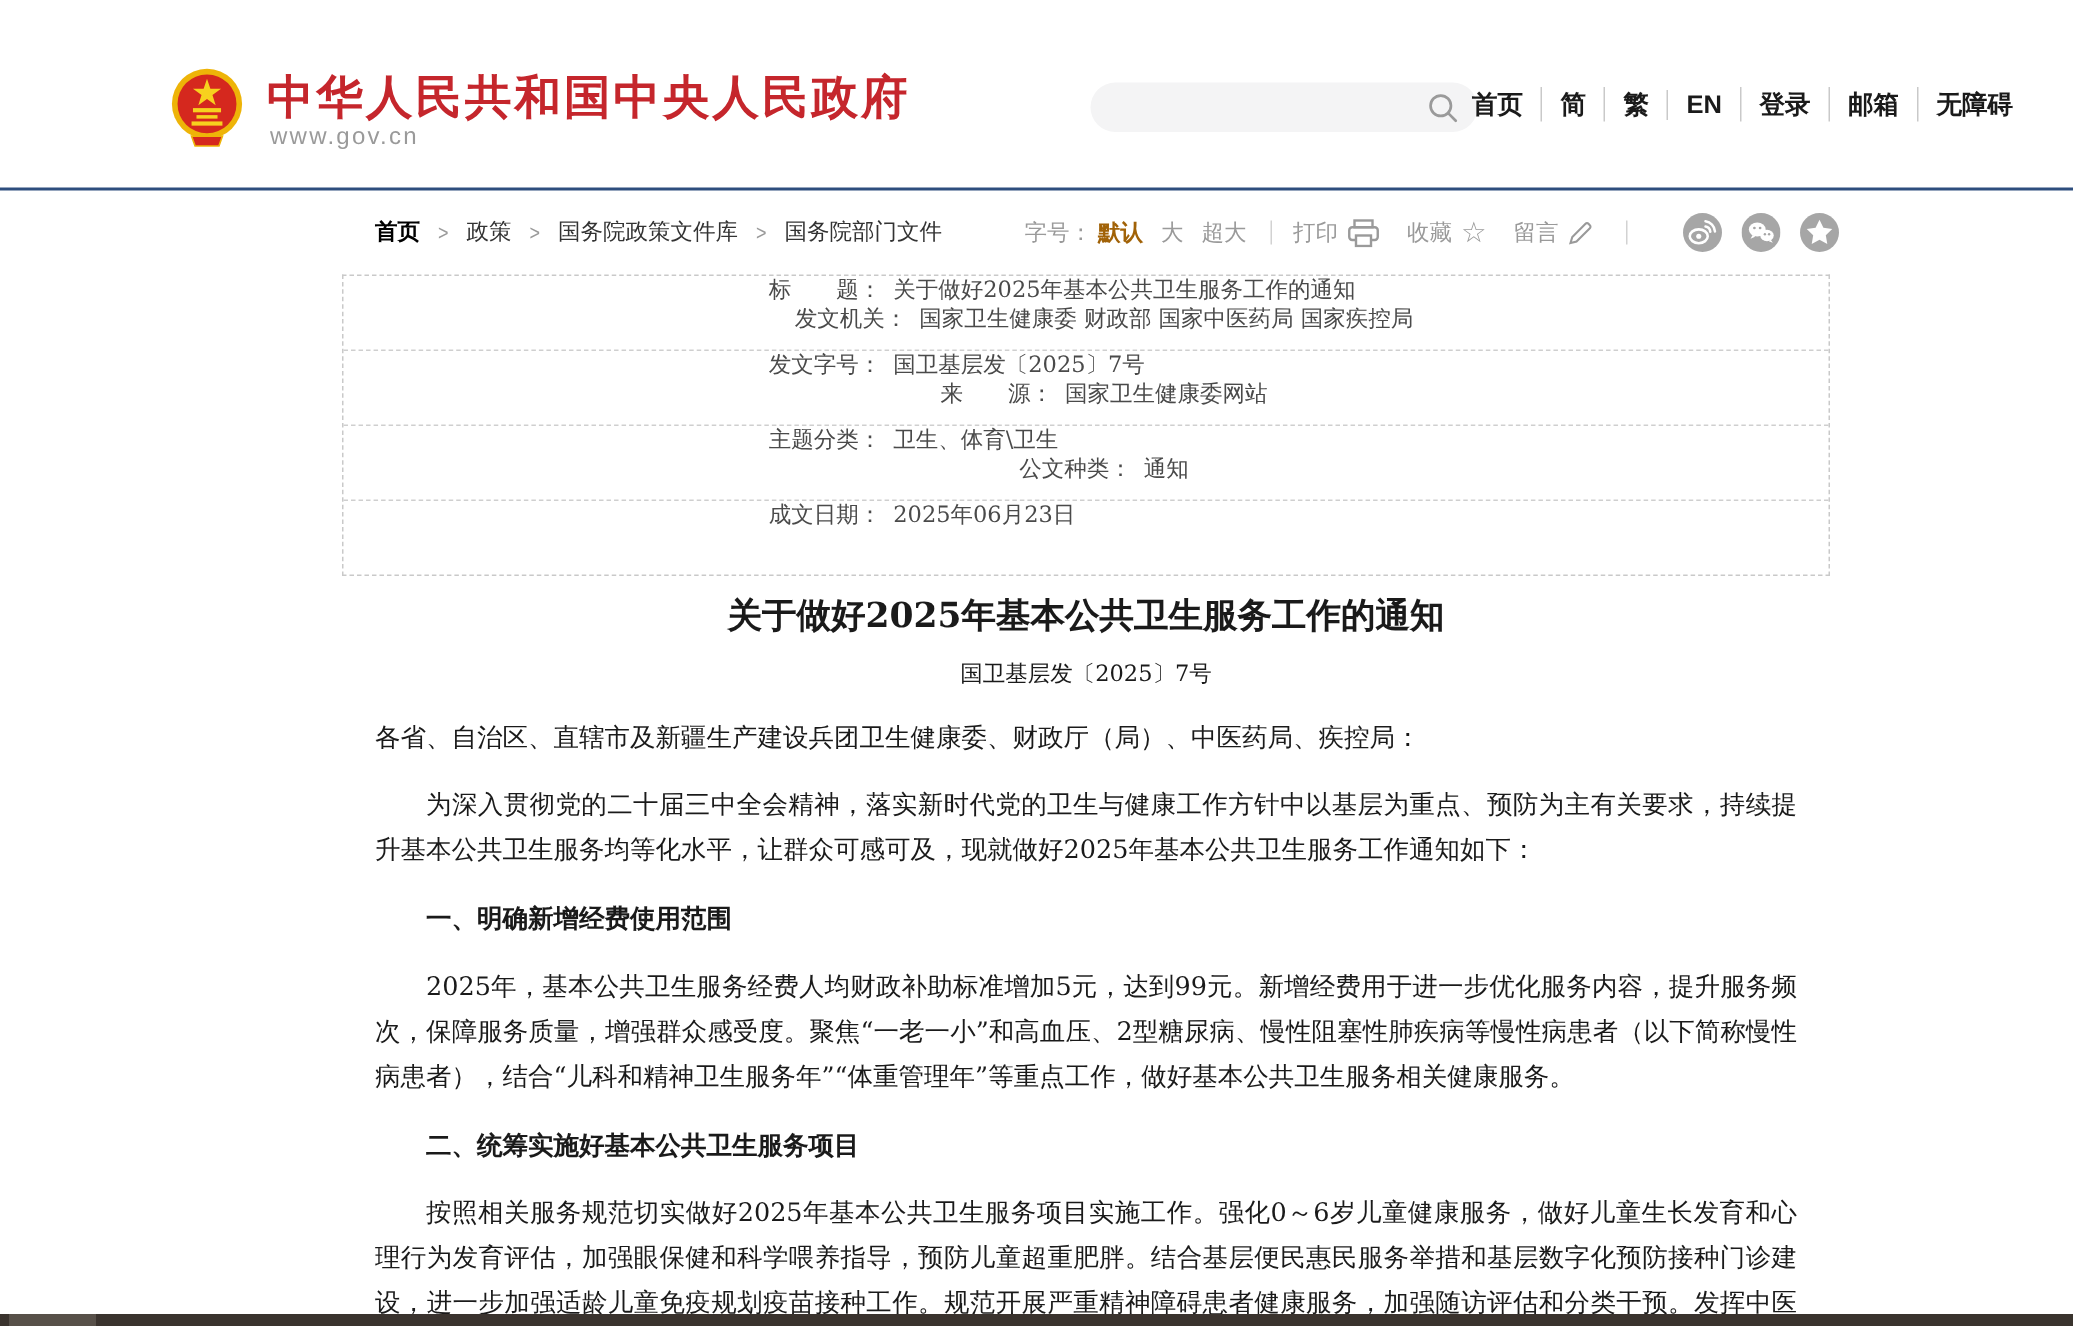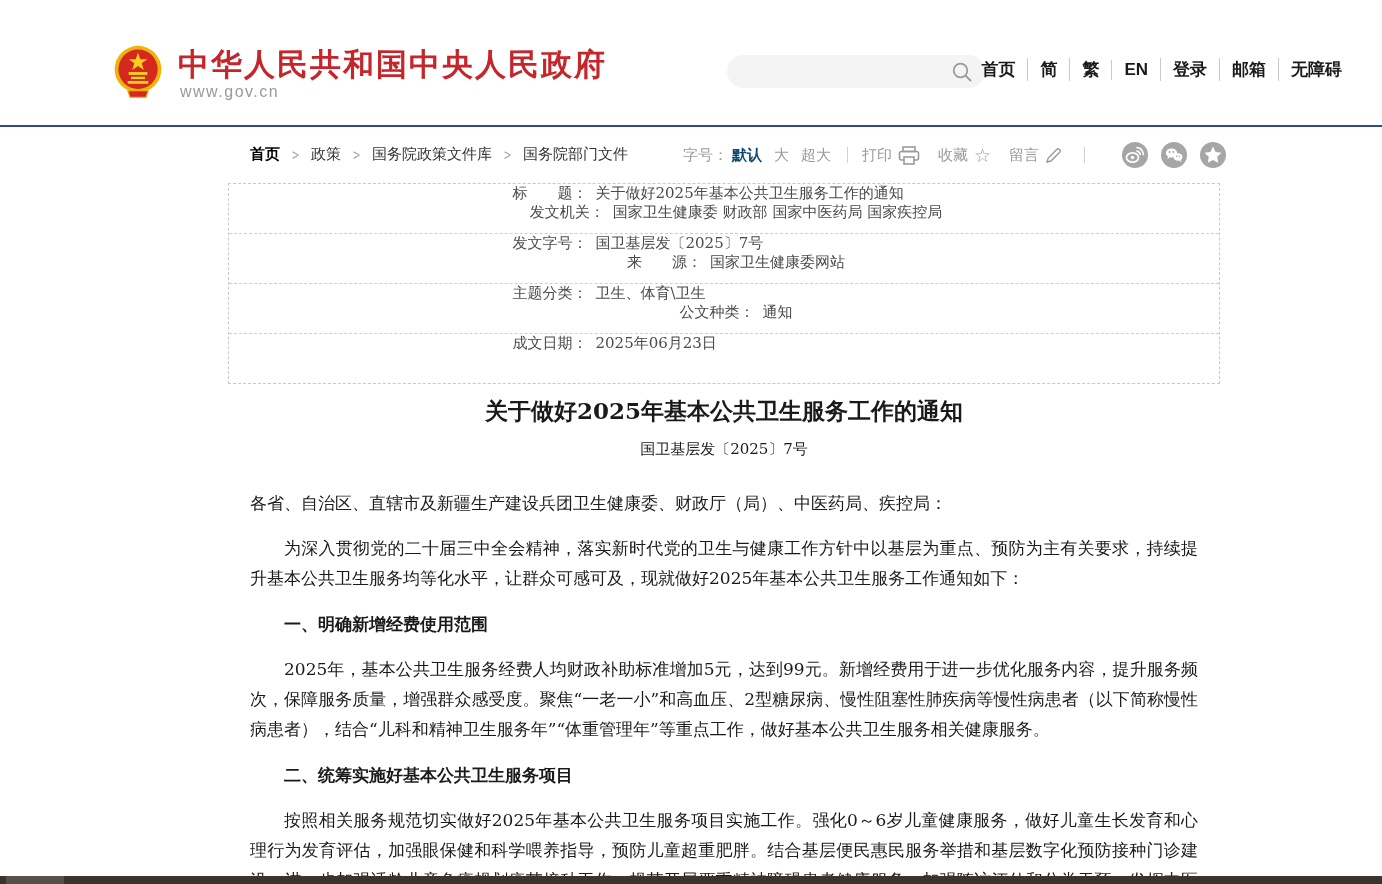--- a/index.html
+++ b/index.html
@@ -24,42 +24,42 @@
   .nav a + a{border-left:1px solid #c9c9c9;padding-left:12px;margin-left:12px;}
   .nav-line{position:absolute;left:0;top:125px;width:100%;height:2px;background:#2e4e7e;}
   
   .breadcrumb{position:absolute;left:250px;top:145px;display:flex;align-items:center;font-size:15px;color:#333;}
   .breadcrumb .crumb{cursor:pointer;white-space:nowrap;}
   .breadcrumb .crumb.first{font-weight:bold;color:#000;}
   .breadcrumb .sep{color:#9a9a9a;font-size:12px;margin:0 12px;transform:scaleY(1.2);}
   .tools{position:absolute;left:683px;top:142px;display:flex;align-items:center;height:26px;font-size:15px;color:#9a9a9a;}
   .tools .lbl{margin-right:4px;}
   .fsz{cursor:pointer;margin-right:12px;white-space:nowrap;}
-  .fsz.active{color:#0c4a6e;font-weight:bold;}
+  .fsz.active{color:#a16207;font-weight:bold;}
   .vdiv{width:1px;height:16px;background:#d2d2d2;margin:0 14px 0 4px;}
   .act{display:flex;align-items:center;cursor:pointer;margin-right:18px;white-space:nowrap;}
   .act .ic{margin-left:6px;display:inline-flex;align-items:center;}
   .act .star-glyph{font-size:19px;line-height:1;color:#9a9a9a;}
   .shares{display:flex;align-items:center;margin-left:10px;}
   .circle{width:26px;height:26px;margin-left:13px;cursor:pointer;display:inline-block;}
   
   .meta-table{position:absolute;left:228px;top:183px;width:992px;border:1px dashed #c9c9c9;background:#fff;
     font-family:"DejaVu Serif",serif;font-size:15px;color:#4a4a4a;box-sizing:border-box;}
   .meta-row{display:flex;height:49px;align-items:center;border-bottom:1px dashed #cfcfcf;flex-direction:column;}
   .meta-row:last-child{border-bottom:none;}
   .cell-l{width:471px;padding-left:24px;display:flex;box-sizing:border-box;}
   .cell-r{flex:1;padding-left:24px;display:flex;box-sizing:border-box;}
   .meta-label{white-space:nowrap;margin-right:8px;}
   .meta-value{white-space:nowrap;}
   
   .doc{position:absolute;left:250px;top:390px;width:948px;font-family:"DejaVu Serif",serif;color:#1a1a1a;}
   .doc-title{text-align:center;font-size:23px;font-weight:bold;margin:6px 0 0;line-height:30px;}
   .doc-number{text-align:center;font-size:15px;margin:14px 0 0;color:#1a1a1a;}
   .doc p{font-size:17px;line-height:30px;margin:15px 0 0;text-align:justify;}
-  .doc p.first{margin-top:29px;}
+  .doc p.first{margin-top:18px;}
   .doc p.indent{text-indent:2em;}
   .doc p.heading{font-weight:bold;text-indent:2em;margin-top:16px;}
   
   .bottom-bar{position:absolute;left:0;bottom:0;width:100%;height:8px;background:#3a332e;}
   .bottom-bar-light{position:absolute;left:6px;bottom:0;width:58px;height:8px;background:#575049;}
 </style>
 </head>
 <body>
 
 <div class="red-strip"></div>

